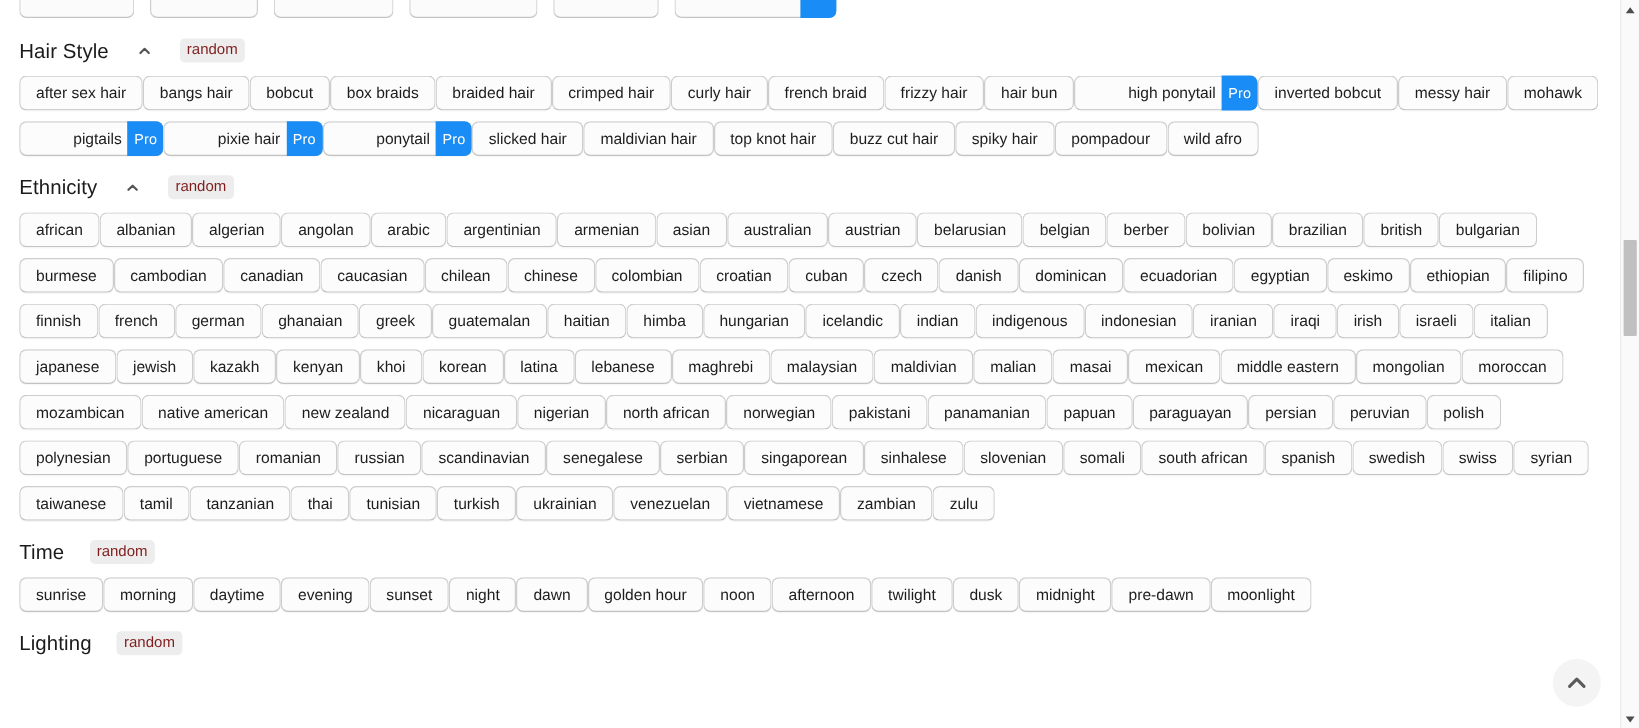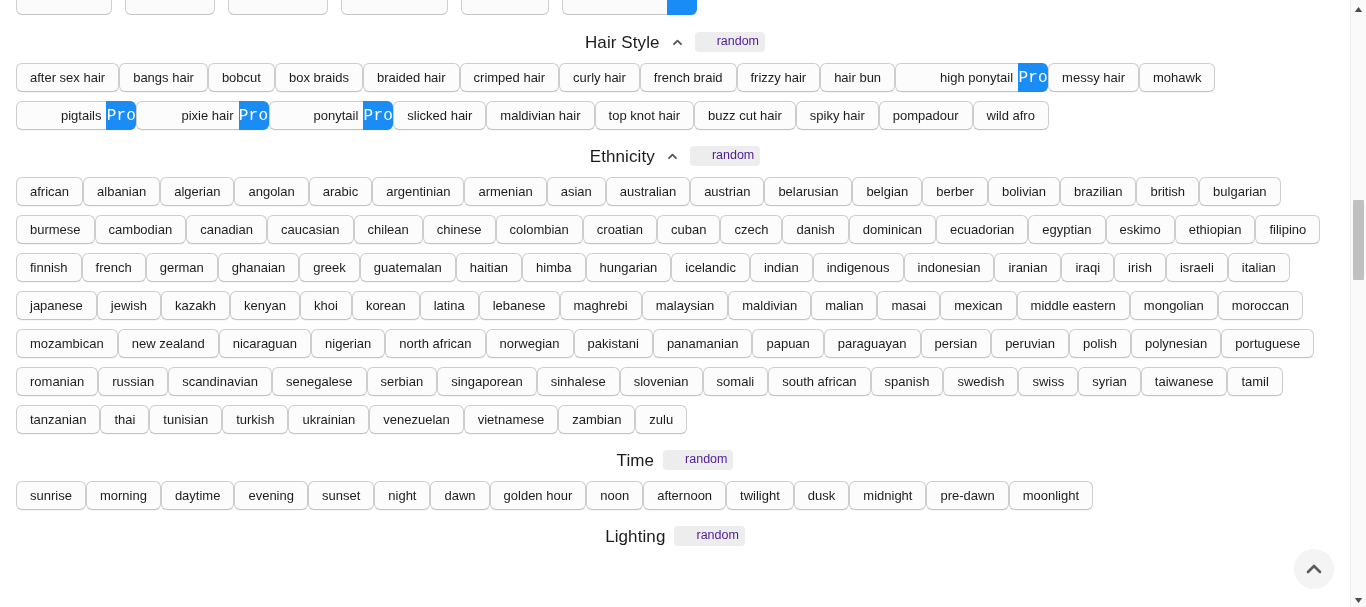--- a/index.html
+++ b/index.html
@@ -67,24 +67,23 @@
     width: 30px;
     background: #1a8cf5;
     border-radius: 0 6px 6px 0;
   }
 
   
   .section { margin-top: 14px; }
   .section-head {
     display: flex;
     align-items: center;
-    gap: 9px;
+    gap: 21px;
     height: 24px;
     margin-bottom: 9px;
-    justify-content: center;
   }
   .section-title {
     font-size: 17px;
     color: #1b1b1b;
     letter-spacing: 0.1px;
     line-height: 1;
     white-space: nowrap;
   }
   .chev {
     width: 17px;
@@ -92,24 +91,24 @@
     display: inline-flex;
     align-items: center;
     justify-content: center;
     color: #555;
     flex: 0 0 auto;
   }
   .chev svg { display: block; }
 
   .random-badge {
     font-size: 12.5px;
-    color: #4c1d95;
+    color: #7f1d1d;
     background: #ededed;
     border-radius: 4px;
-    padding: 3px 6px 4px 22px;
+    padding: 3px 6px 4px 6px;
     line-height: 1;
     white-space: nowrap;
   }
 
   
   .chips {
     display: flex;
     flex-wrap: wrap;
     gap: 9px 0;
     align-content: flex-start;
@@ -137,26 +136,25 @@
 
   .chip .pro {
     position: absolute;
     right: -1px;
     top: -1px;
     bottom: -1px;
     width: 30px;
     background: #1a8cf5;
     border-radius: 0 6px 6px 0;
     color: #ffffff;
-    font-size: 16px;
+    font-size: 12px;
     display: flex;
     align-items: center;
     justify-content: center;
     letter-spacing: 0.2px;
-    font-family: Liberation Mono, monospace;
   }
 
   
   .scroll-top {
     position: absolute;
     right: 32px;
     bottom: 18px;
     width: 40px;
     height: 40px;
     border-radius: 50%;
@@ -263,20 +261,23 @@
                 <span>frizzy hair</span>
               </div>
               <div class="chip">
                 <span>hair bun</span>
               </div>
               <div class="chip has-pro">
                 <span>high ponytail</span>
                 <span class="pro">Pro</span>
               </div>
               <div class="chip">
+                <span>inverted bobcut</span>
+              </div>
+              <div class="chip">
                 <span>messy hair</span>
               </div>
               <div class="chip">
                 <span>mohawk</span>
               </div>
               <div class="chip has-pro">
                 <span>pigtails</span>
                 <span class="pro">Pro</span>
               </div>
               <div class="chip has-pro">
@@ -523,20 +524,23 @@
                 <span>middle eastern</span>
               </div>
               <div class="chip">
                 <span>mongolian</span>
               </div>
               <div class="chip">
                 <span>moroccan</span>
               </div>
               <div class="chip">
                 <span>mozambican</span>
+              </div>
+              <div class="chip">
+                <span>native american</span>
               </div>
               <div class="chip">
                 <span>new zealand</span>
               </div>
               <div class="chip">
                 <span>nicaraguan</span>
               </div>
               <div class="chip">
                 <span>nigerian</span>
               </div>

